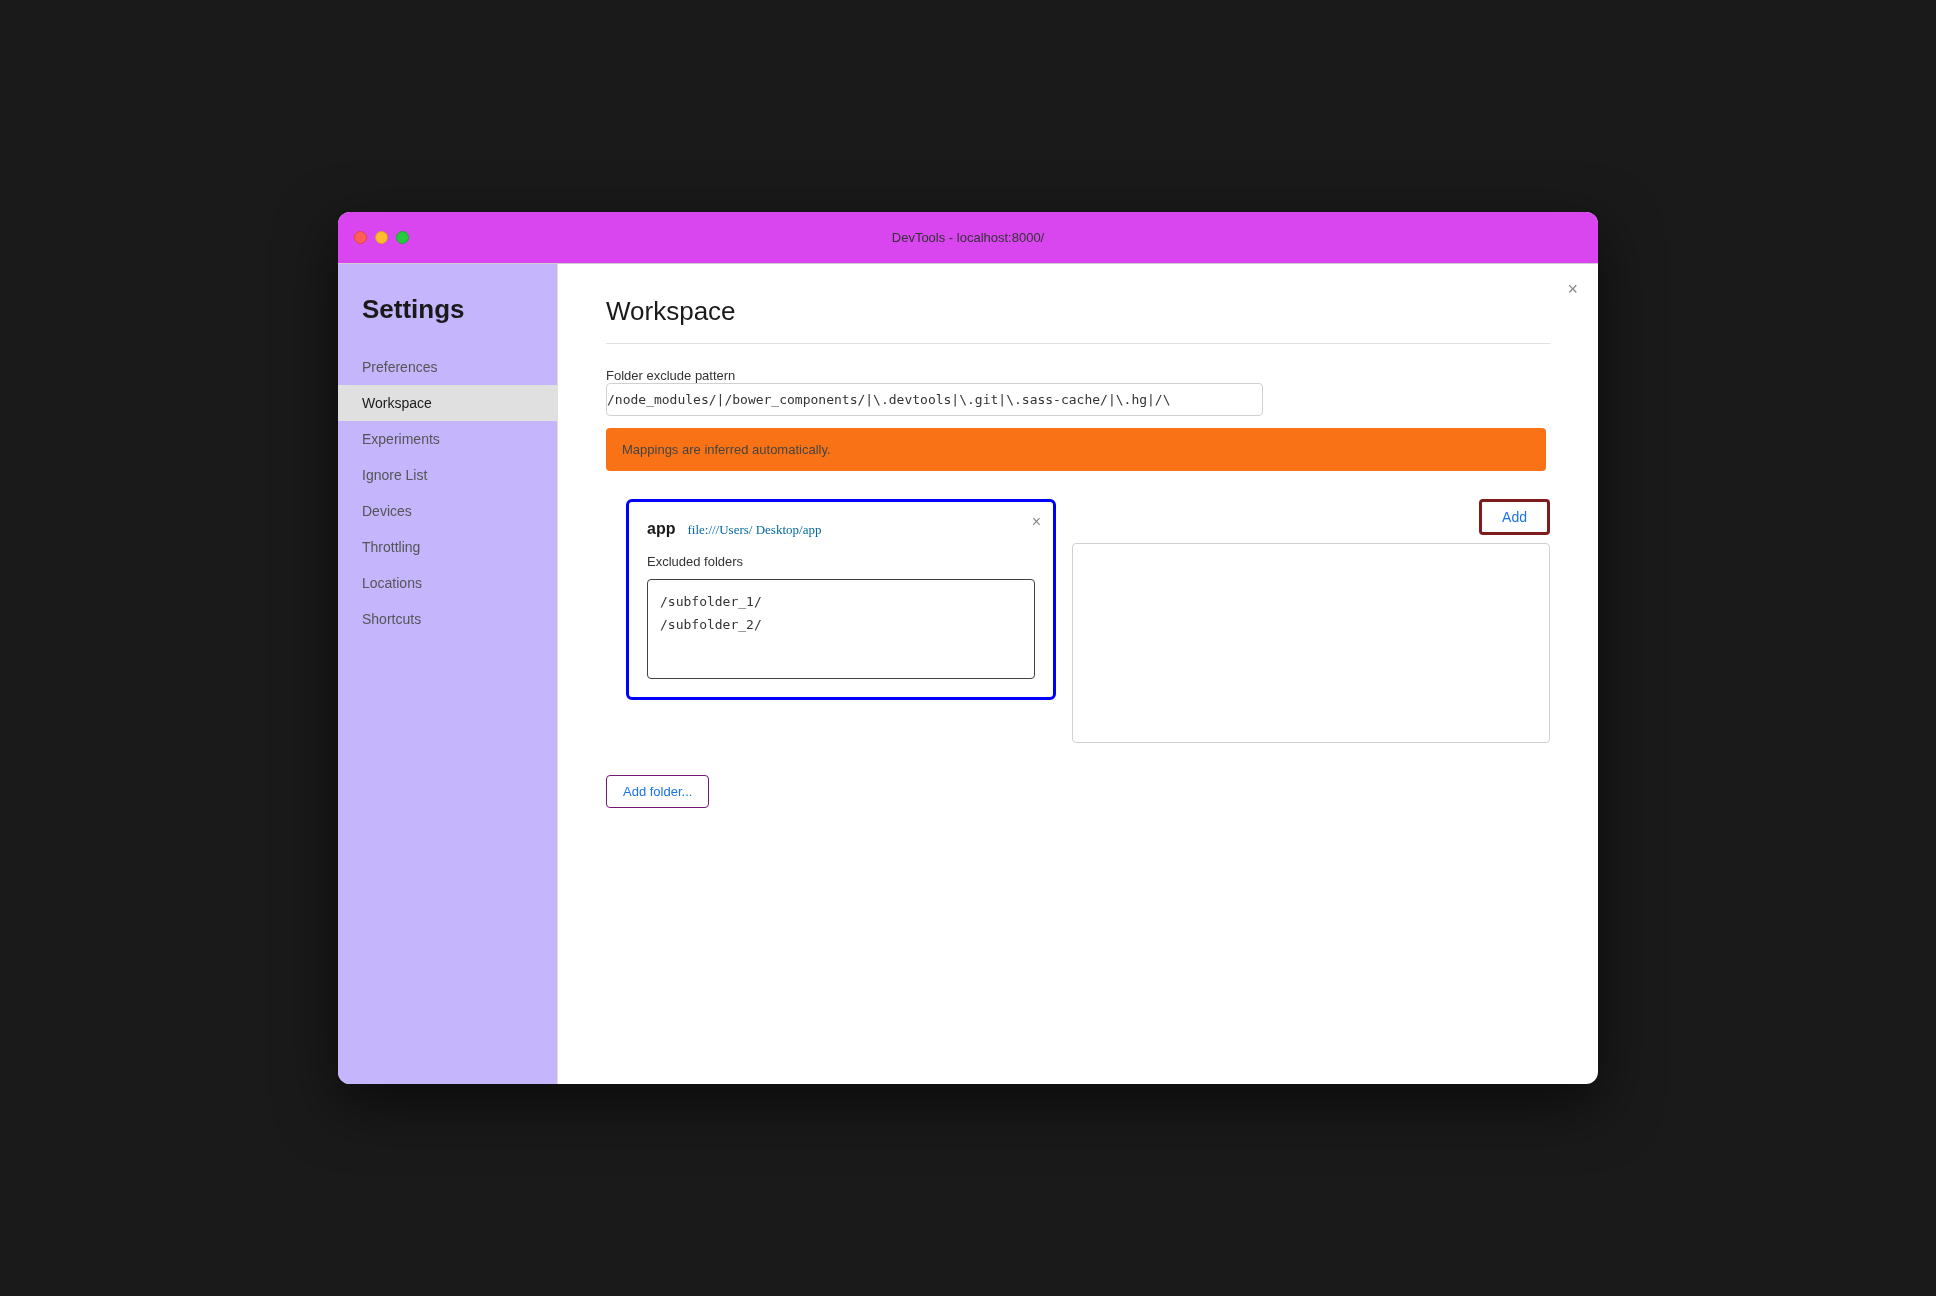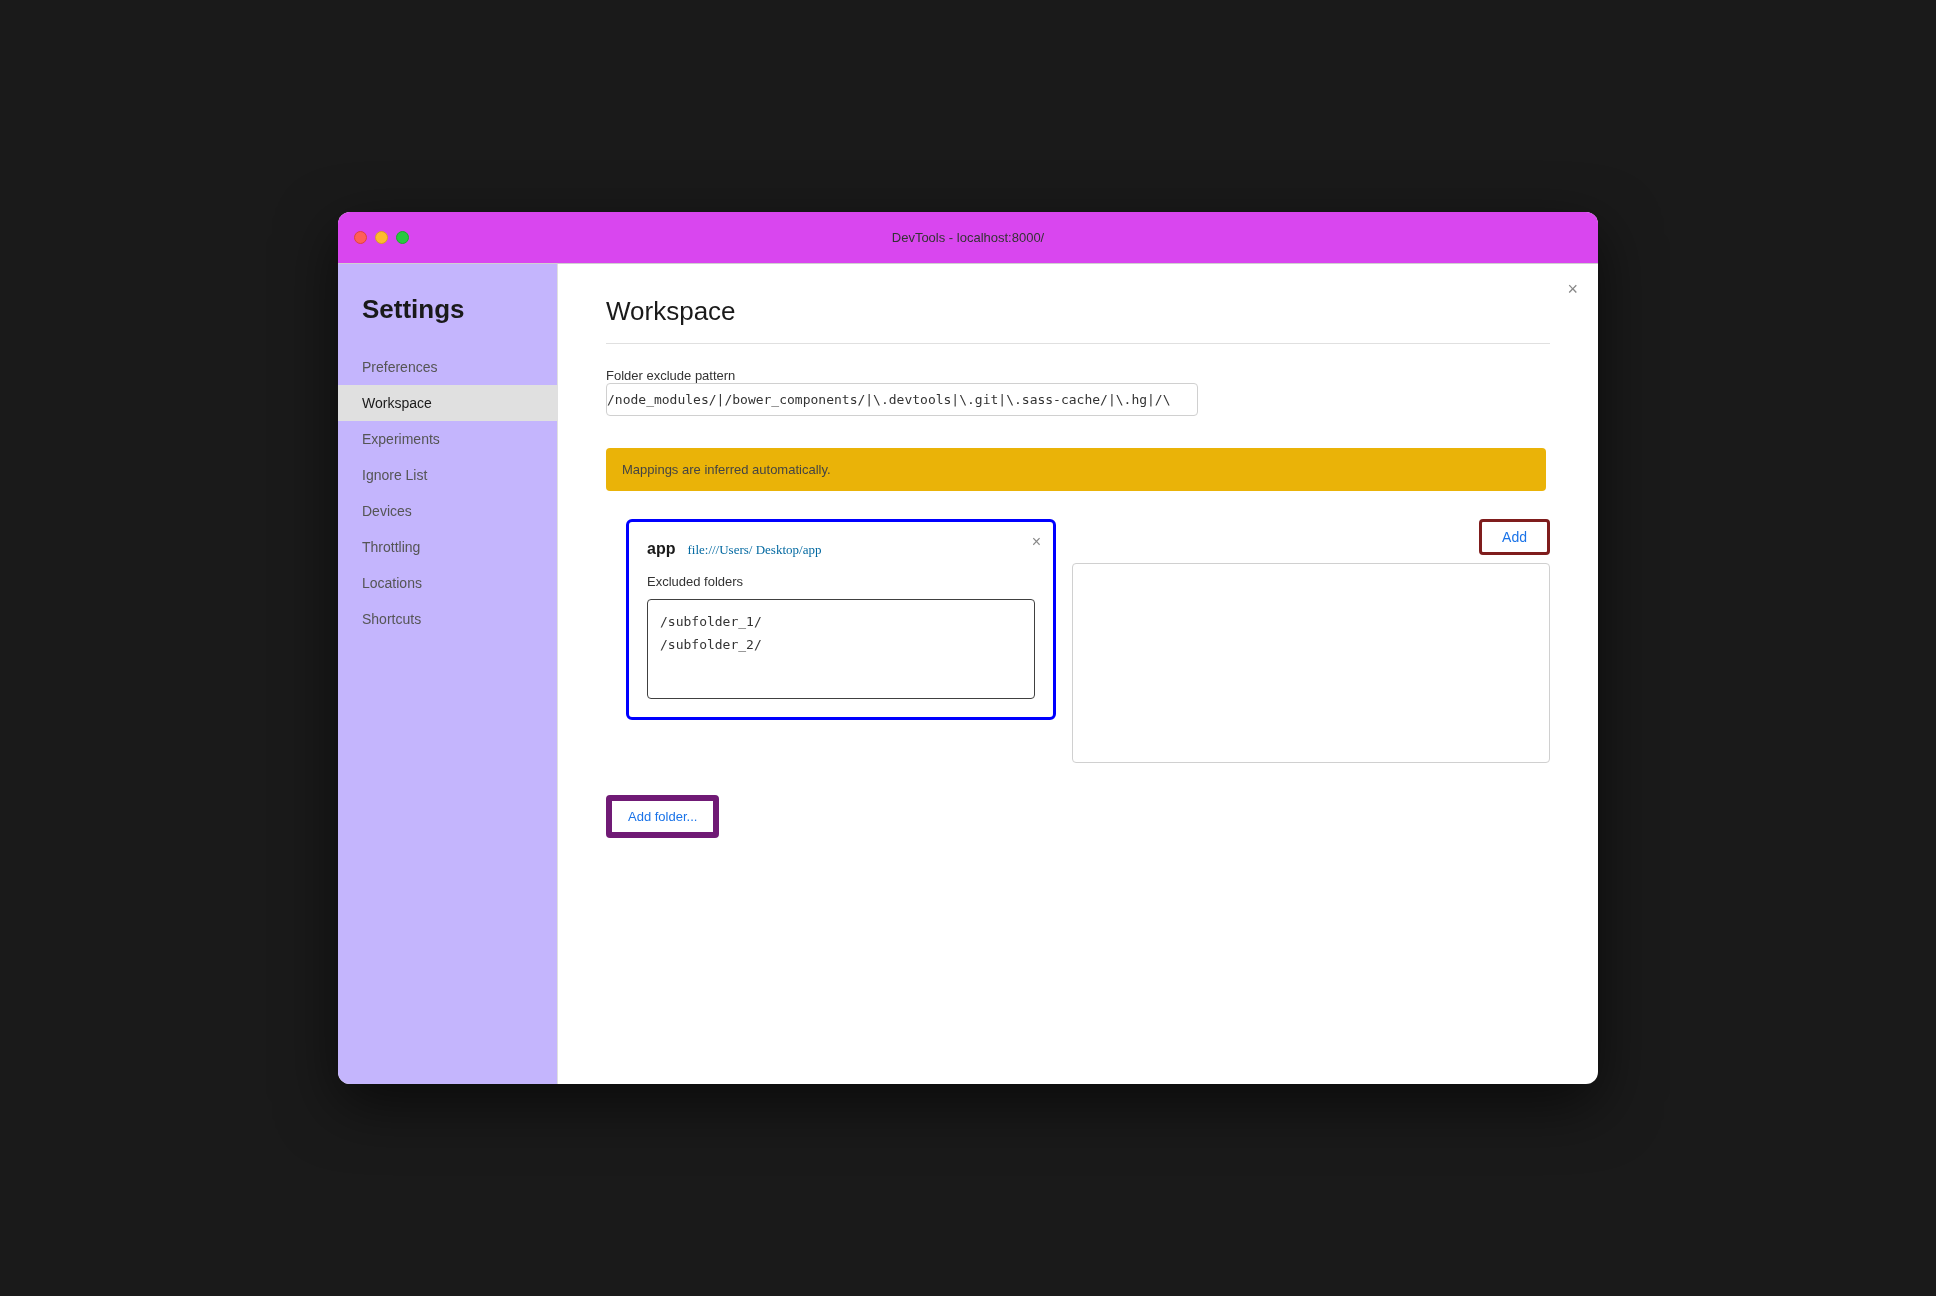--- a/index.html
+++ b/index.html
@@ -122,34 +122,34 @@
       background: #e0e0e0;
       margin-bottom: 24px;
     }
 
     .section-label {
       font-size: 13px;
       color: #333;
     }
 
     .pattern-input {
-      width: 592px;
+      width: 657px;
       max-width: 100%;
       border: 1px solid #d0d0d0;
       border-radius: 4px;
       padding: 8px 0;
       font-size: 13px;
       color: #333;
       font-family: 'Menlo', 'Monaco', monospace;
       outline: none;
-      margin-bottom: 32px;
+      margin-bottom: 12px;
     }
 
     .info-box {
-      background: #eab308;
+      background: #f97316;
       border-radius: 4px;
       padding: 14px 16px;
       font-size: 13px;
       color: #444;
       margin-bottom: 28px;
       width: 940px;
       max-width: 100%;
     }
 
     .workspace-card-container {
@@ -234,21 +234,21 @@
 
     .right-panel {
       flex: 1;
       border: 1px solid #d0d0d0;
       border-radius: 4px;
       min-height: 200px;
     }
 
     .add-folder-btn {
       background: white;
-      border: 6px solid #701a75;
+      border: 1px solid #701a75;
       border-radius: 4px;
       padding: 8px 16px;
       font-size: 13px;
       color: #1a73e8;
       cursor: pointer;
       margin-top: 8px;
     }
   </style>
 </head>
 <body>

